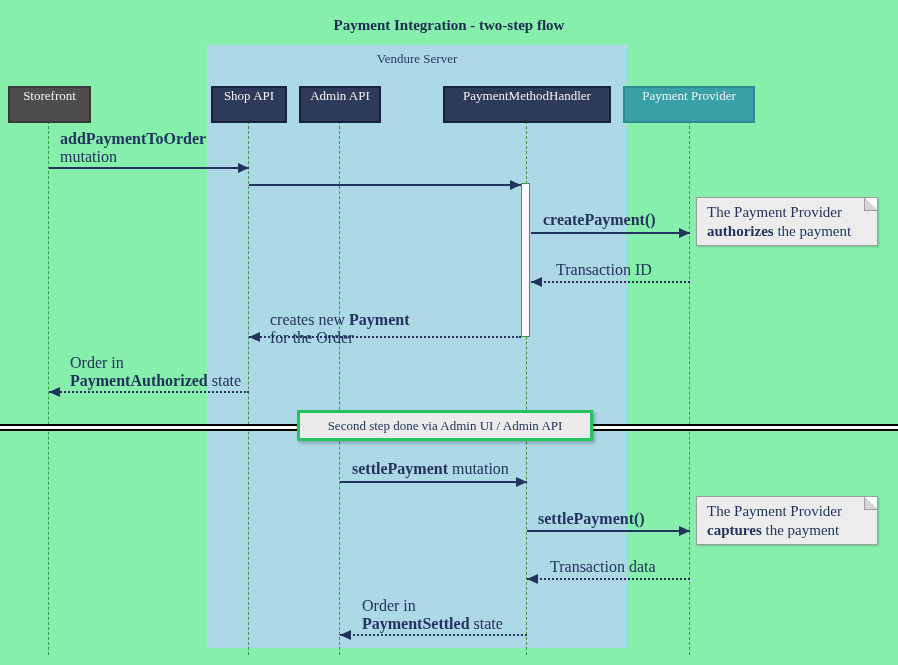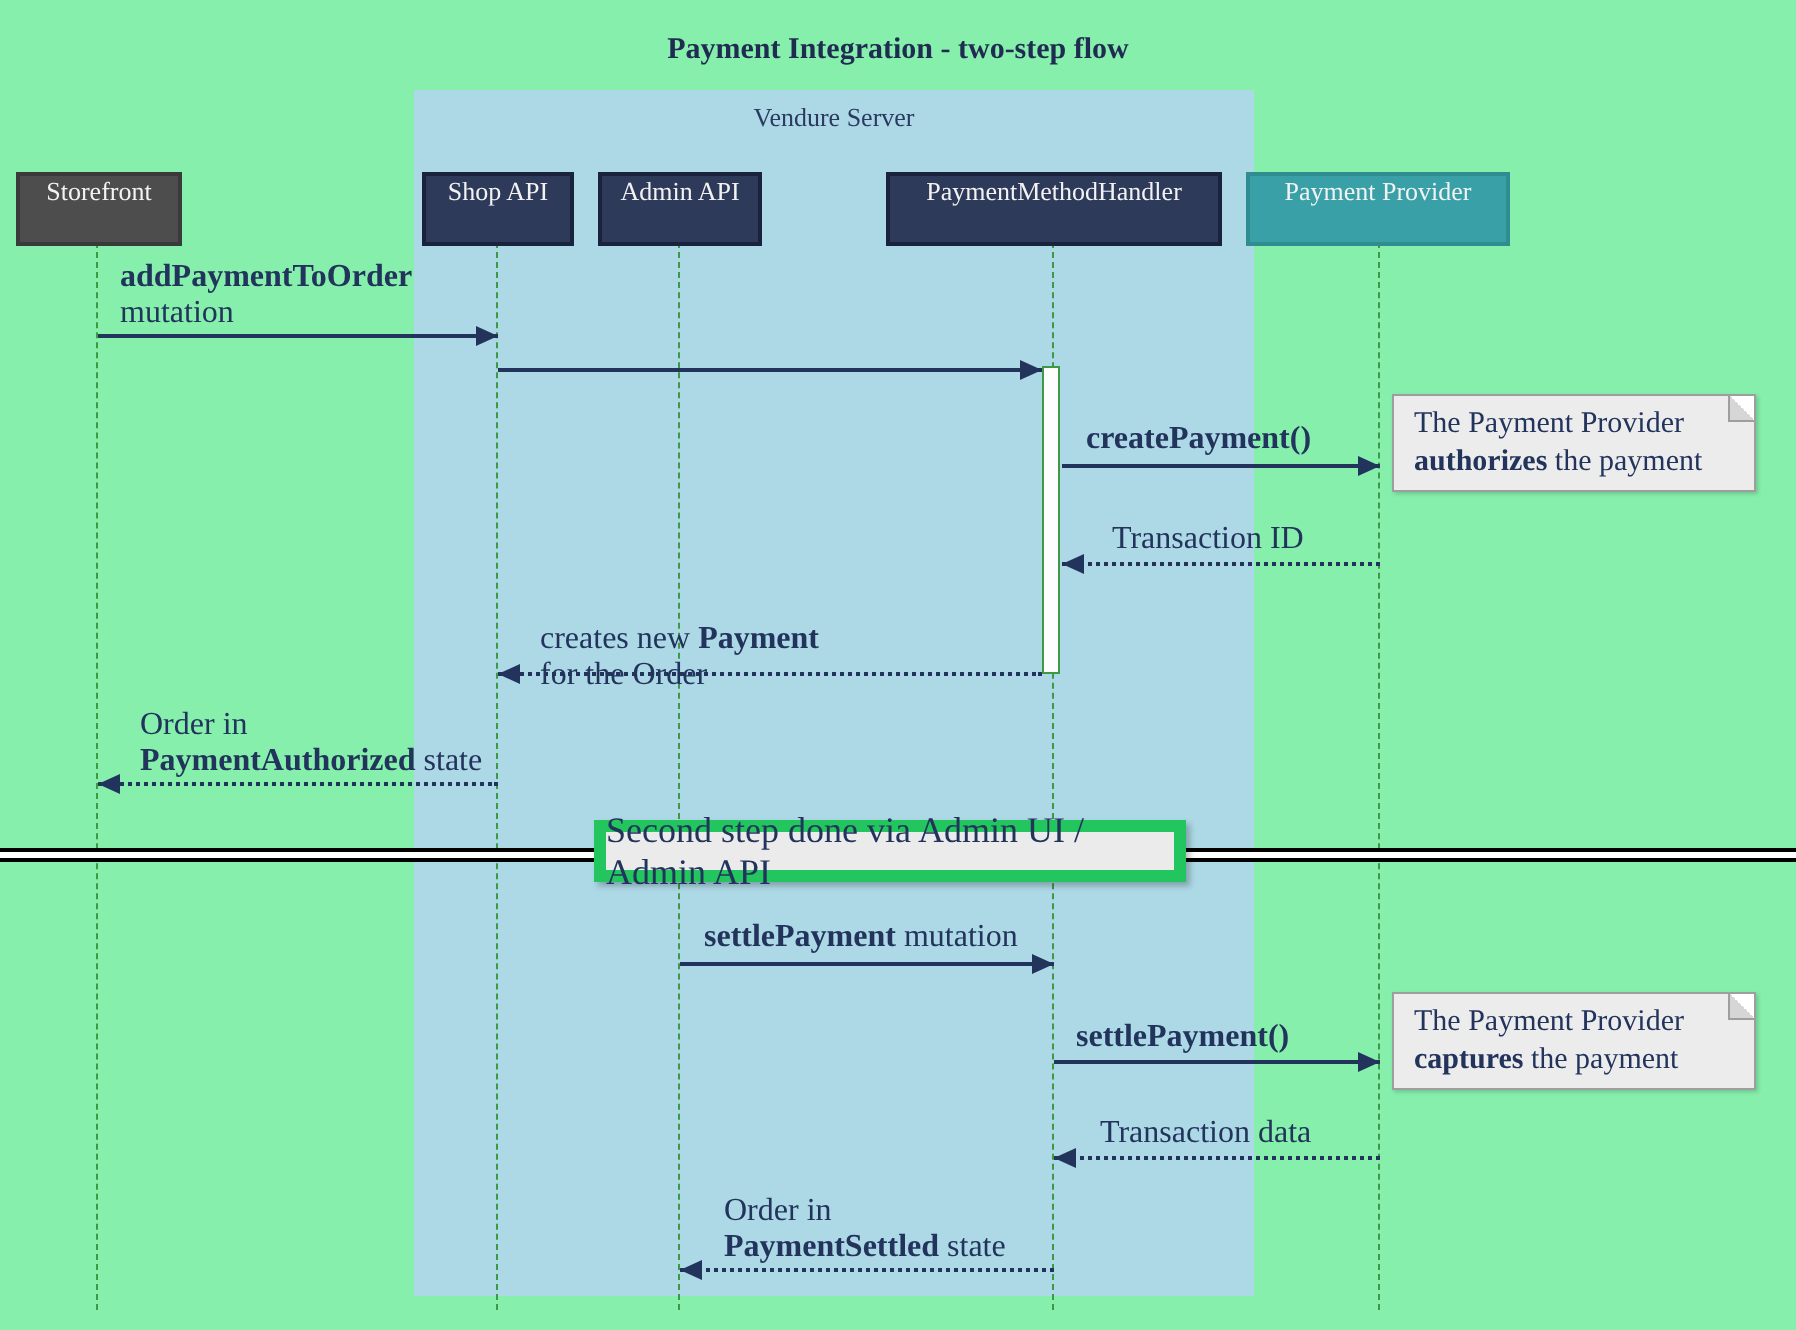--- a/index.html
+++ b/index.html
@@ -28,22 +28,22 @@
   .mlabel b{font-weight:bold;}
   .note{position:absolute;left:696px;width:182px;background:#ECECEC;border:1px solid #9E9E9E;
          padding:5px 10px;font-size:15px;line-height:19px;color:#22345C;box-sizing:border-box;
          box-shadow:1px 1px 2px rgba(0,0,0,0.18);}
   .note .fold{position:absolute;top:0;right:0;width:13px;height:13px;
          background:linear-gradient(to bottom left,#ffffff 50%,#d6d6d6 50%);
          border-left:1px solid #9E9E9E;border-bottom:1px solid #9E9E9E;box-sizing:border-box;}
   .cut-lines{position:absolute;left:0;top:424px;width:898px;height:7px;background:#ffffff;
          border-top:2px solid #000000;border-bottom:2px solid #000000;box-sizing:border-box;}
   .divider-box{position:absolute;left:297px;top:410px;width:296px;height:31px;background:#EBEBEB;
-         border:6px solid #22c55e;box-sizing:border-box;display:flex;align-items:center;
-         justify-content:center;font-size:18px;color:#22345C;box-shadow:2px 2px 3px rgba(0,0,0,0.25);}
+         border:3px solid #22c55e;box-sizing:border-box;display:flex;align-items:center;
+         justify-content:center;font-size:13px;color:#22345C;box-shadow:2px 2px 3px rgba(0,0,0,0.25);}
 </style>
 </head>
 <body>
 
 <div class="stage">
 
   <div class="title">Payment Integration - two-step flow</div>
 
   <div class="frame"></div>
   <div class="frame-label">Vendure Server</div>

